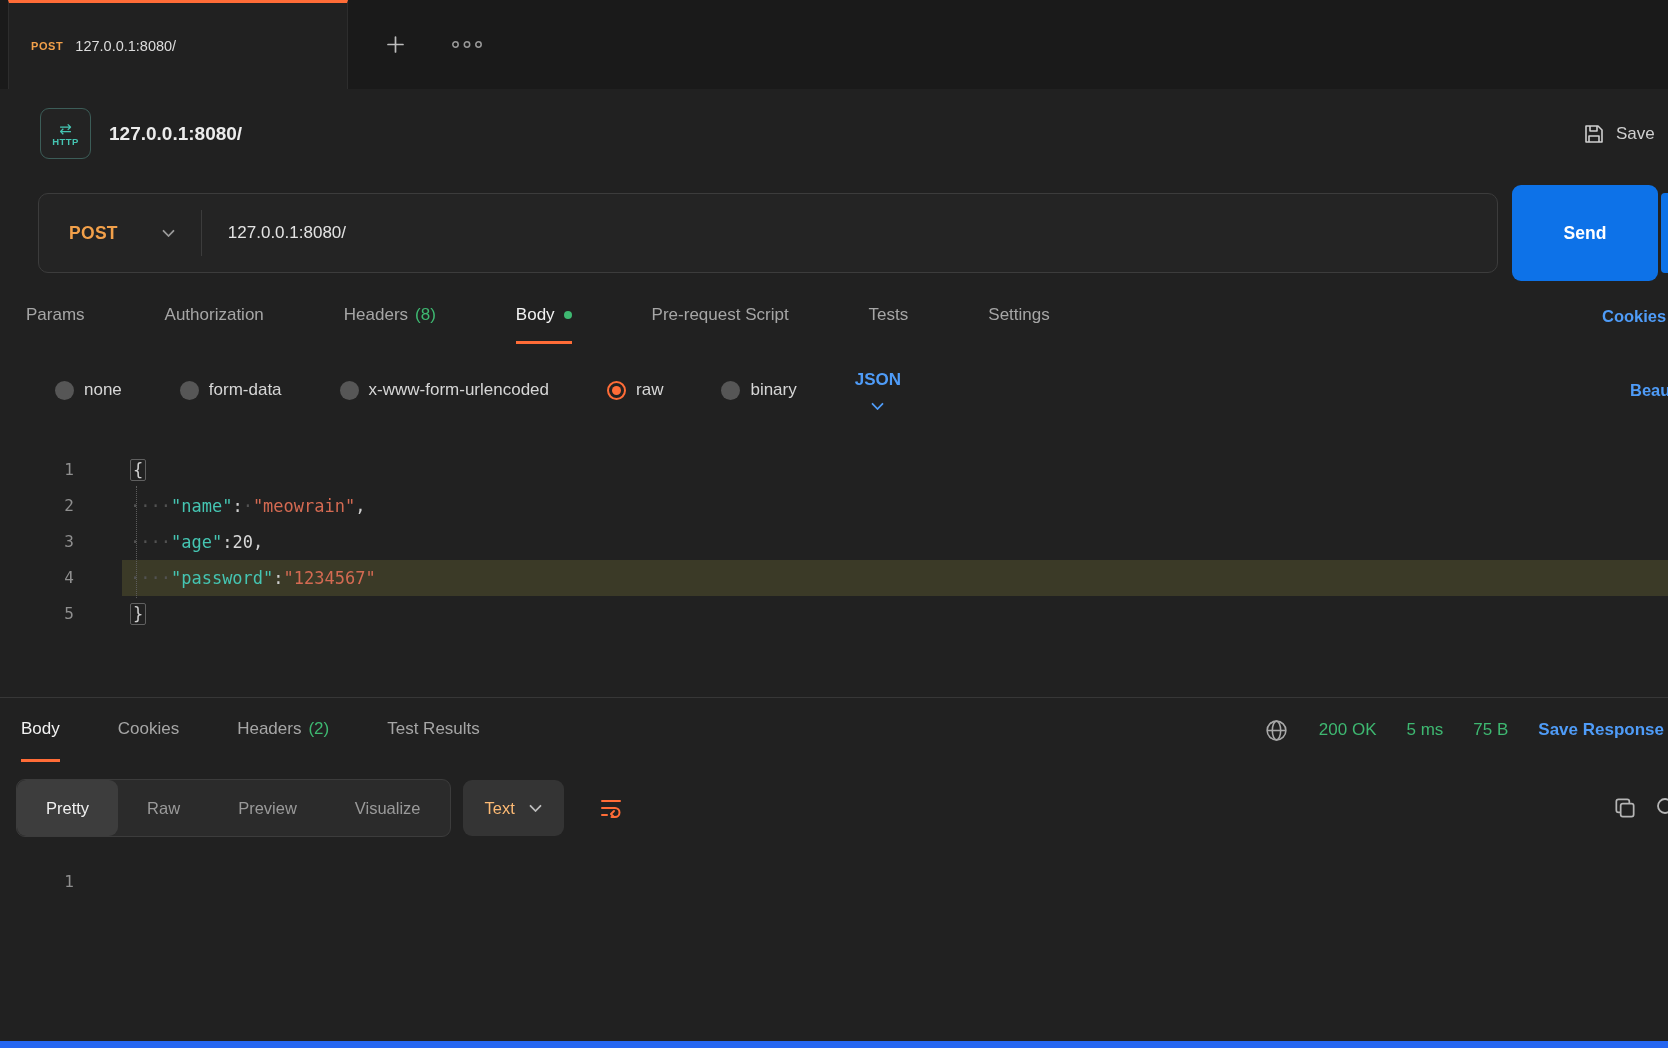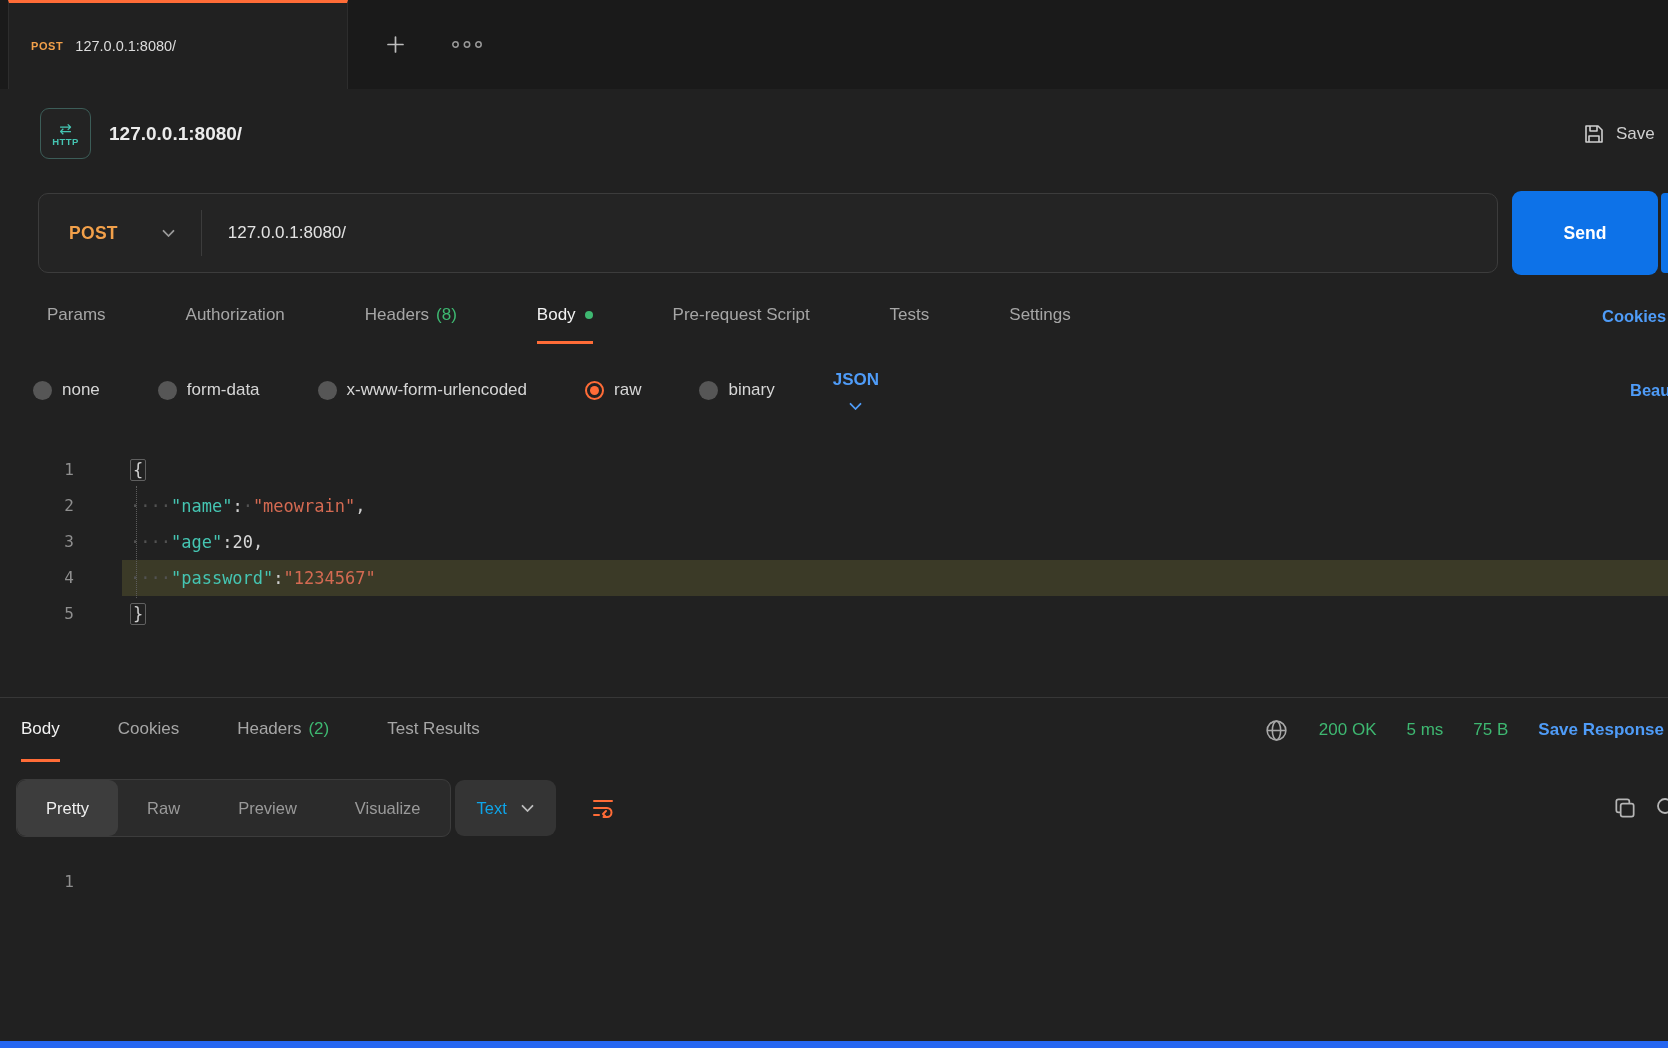--- a/index.html
+++ b/index.html
@@ -34,41 +34,41 @@
 
   
   .req-row{position:relative;height:110px;display:flex;align-items:center;padding-left:38px;box-sizing:border-box;}
   .url-box{width:1460px;height:80px;border:1px solid #3c3c3c;border-radius:10px;background:#242424;
            display:flex;align-items:center;box-sizing:border-box;}
   .method-select{display:flex;align-items:center;gap:44px;padding:0 26px 0 30px;height:100%;cursor:pointer;}
   .method-label{color:var(--method-orange,#f2a04a);font-size:17.5px;font-weight:700;letter-spacing:.3px;}
   .chev{color:#9a9a9a;display:flex;align-items:center;}
   .vdiv{width:1px;height:46px;background:#3c3c3c;}
   .url-input{padding-left:26px;font-size:17px;color:#e3e3e3;flex:1;cursor:text;}
-  .send-btn{position:absolute;left:1512px;top:50%;transform:translateY(-50%);width:146px;height:84px;
+  .send-btn{position:absolute;left:1512px;top:50%;transform:translateY(-50%);width:146px;height:96px;
             background:var(--send-blue,#0d72e8);border-radius:9px;color:#fff;font-size:17.5px;font-weight:600;
             display:flex;align-items:center;justify-content:center;cursor:pointer;}
   .send-split{position:absolute;left:1661px;top:50%;transform:translateY(-50%);width:30px;height:80px;
               background:var(--send-blue,#0d72e8);border-radius:4px;cursor:pointer;}
 
   
-  .req-tabs{position:relative;height:56px;display:flex;align-items:stretch;padding-left:47px;gap:80px;
+  .req-tabs{position:relative;height:56px;display:flex;align-items:stretch;padding-left:26px;gap:80px;
             font-size:17px;color:#a6a6a6;box-sizing:border-box;}
   .rtab{display:flex;align-items:center;gap:7px;border-bottom:3px solid transparent;box-sizing:border-box;
         cursor:pointer;white-space:nowrap;}
   .rtab.active{color:#f2f2f2;border-bottom-color:var(--accent-orange,#ff6c37);}
   .count{color:var(--success-green,#3eb871);}
   .dot{width:8px;height:8px;border-radius:50%;background:var(--success-green,#3eb871);margin-left:2px;}
   .link-abs{position:absolute;color:var(--link-blue,#4f9cf8);font-weight:600;font-size:16.5px;cursor:pointer;
             white-space:nowrap;top:50%;transform:translateY(-50%);}
   .cookies-link{left:1602px;}
   .beautify-link{left:1630px;}
 
   
-  .body-opts{position:relative;height:92px;display:flex;align-items:center;padding-left:33px;gap:58px;
+  .body-opts{position:relative;height:92px;display:flex;align-items:center;padding-left:55px;gap:58px;
              box-sizing:border-box;font-size:17px;color:#d6d6d6;}
   .radio-item{display:flex;align-items:center;gap:10px;cursor:pointer;white-space:nowrap;}
   .radio{width:19px;height:19px;border-radius:50%;background:#565656;box-sizing:border-box;flex:none;}
   .radio.sel{background:transparent;border:2px solid var(--accent-orange,#ff6c37);position:relative;}
   .radio.sel::after{content:"";position:absolute;inset:3px;border-radius:50%;background:var(--accent-orange,#ff6c37);}
   .json-select{display:flex;align-items:center;gap:12px;color:var(--link-blue,#4f9cf8);font-weight:700;cursor:pointer;flex-direction:column;}
   .json-select .chev{color:var(--link-blue,#4f9cf8);}
 
   
   .editor{display:flex;padding-top:16px;height:196px;box-sizing:content-box;cursor:text;}
@@ -93,22 +93,22 @@
   .resp-meta{position:absolute;right:4px;top:0;height:100%;display:flex;align-items:center;gap:30px;}
   .status-green{color:var(--success-green,#3eb871);font-size:17px;font-weight:500;white-space:nowrap;}
   .save-response{color:var(--link-blue,#4f9cf8);font-size:17px;font-weight:600;cursor:pointer;white-space:nowrap;}
   .globe{display:flex;align-items:center;cursor:pointer;}
 
   .resp-toolbar{position:relative;height:92px;display:flex;align-items:center;padding-left:16px;box-sizing:border-box;}
   .view-group{display:flex;align-items:stretch;height:56px;background:#2b2b2b;border:1px solid #3c3c3c;
               border-radius:9px;overflow:hidden;}
   .view-btn{padding:0 29px;display:flex;align-items:center;color:#9a9a9a;font-size:16.5px;cursor:pointer;}
   .view-btn.active{background:#3d3d3d;color:#f0f0f0;border-radius:9px;}
-  .text-select{margin-left:4px;height:56px;background:#343434;border-radius:9px;display:flex;align-items:center;
-               gap:14px;padding:0 22px;color:#0ea5e9;font-size:16.5px;cursor:pointer;}
+  .text-select{margin-left:12px;height:56px;background:#343434;border-radius:9px;display:flex;align-items:center;
+               gap:14px;padding:0 22px;color:#fdba74;font-size:16.5px;cursor:pointer;}
   .wrap-btn{margin-left:18px;width:58px;height:56px;display:flex;align-items:center;justify-content:center;
             border-radius:9px;cursor:pointer;color:var(--accent-orange,#ff6c37);}
   .resp-icons{position:absolute;left:1612px;top:50%;transform:translateY(-50%);display:flex;gap:16px;align-items:center;}
   .icon-btn{cursor:pointer;display:flex;align-items:center;}
 
   .resp-body{display:flex;padding-top:10px;}
   .resp-gutter{width:92px;flex:none;}
 </style>
 </head>
 <body>

